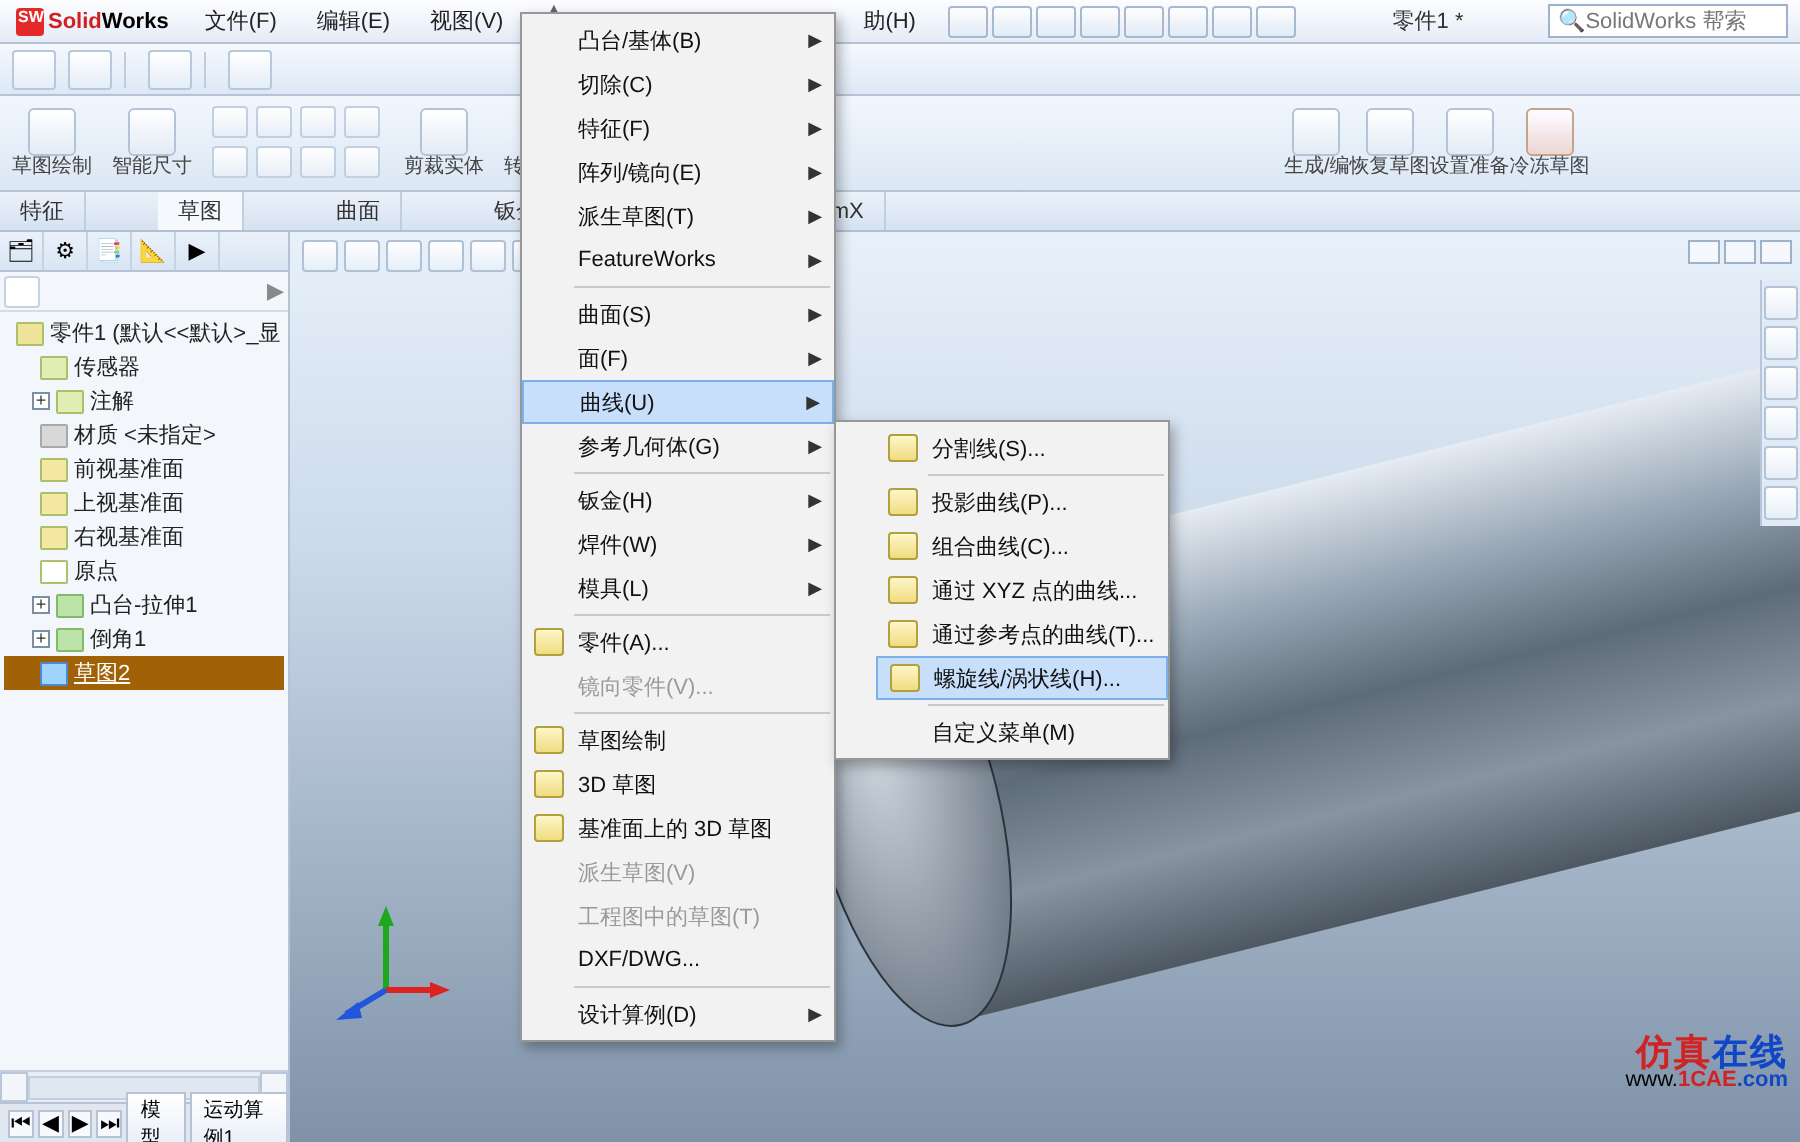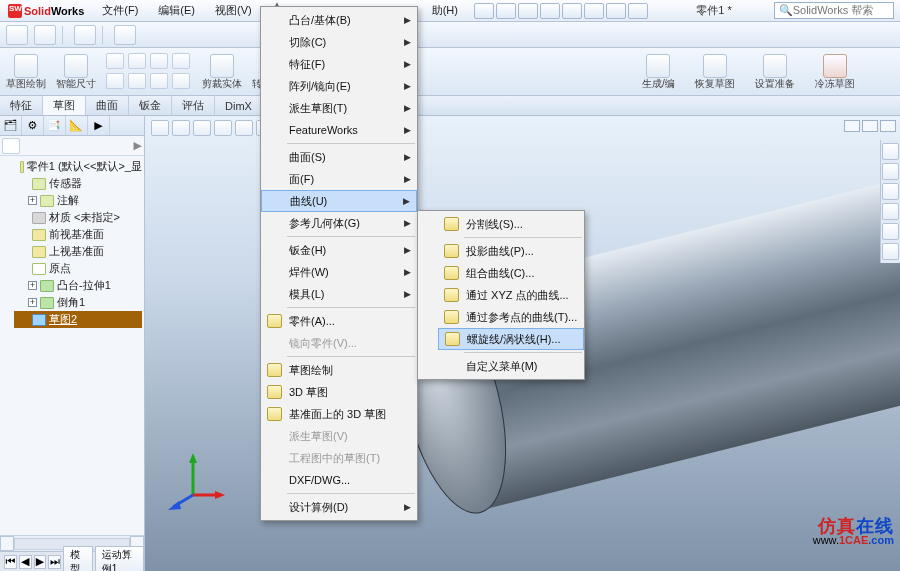--- a/index.html
+++ b/index.html
@@ -24,35 +24,35 @@
   .toolbar2 { height:26px; background:linear-gradient(#f5f9fe,#dde8f5); border-bottom:1px solid #b7c3d4; display:flex; align-items:center; padding:0 6px; gap:6px;}
   .tb2btn { width:22px; height:20px; border:1px solid #b9c8db; background:linear-gradient(#fff,#e4edf8); border-radius:2px; display:flex; align-items:center; justify-content:center; color:#4a79b5;}
 
   
   .ribbon { height:48px; background:linear-gradient(#f2f7fd,#dbe7f4); border-bottom:1px solid #b7c3d4; display:flex; align-items:center; padding:0 6px; gap:10px;}
   .ribbon .biggrp{display:flex;flex-direction:column;align-items:center;gap:1px;}
   .bigicon{width:24px;height:24px;background:linear-gradient(#fff,#e2ebf6);border:1px solid #b3c4d9;border-radius:3px;}
   .biglbl{font-size:10px;color:#444;max-width:40px;text-align:center;line-height:10px;}
   .smallgrid{display:grid;grid-template-columns:repeat(4,20px);grid-template-rows:repeat(2,18px);gap:2px;}
   .smallicon{width:18px;height:16px;border:1px solid #c1cfe0;background:linear-gradient(#fff,#e8eff8);border-radius:2px;}
-  .ribbonR{margin-left:340px;display:flex;gap:20px;align-items:center;}
-
-  
-  .tabs { height:20px; background:linear-gradient(#eaf1fa,#d6e2f1); border-bottom:1px solid #b2c0d3; display:flex; align-items:flex-start;}
+  .ribbonR{margin-left:340px;display:flex;gap:0;align-items:center;}
+
+  
+  .tabs { height:20px; background:linear-gradient(#eaf1fa,#d6e2f1); border-bottom:1px solid #b2c0d3; display:flex; align-items:flex-start;gap:36px;}
   .tab { padding:0 10px; height:100%; display:flex; align-items:center; color:#333; border-right:1px solid #c1cede;}
   .tab.active{background:#f5f9fe;}
 
   
   .docarea{flex:1;display:flex;min-height:0;}
   .leftpanel{width:145px;background:#f3f6fb;border-right:1px solid #b7c3d4;display:flex;flex-direction:column;}
   .lp-tabs{height:20px;display:flex;background:linear-gradient(#eaf1fa,#d9e5f4);border-bottom:1px solid #b7c3d4;}
   .lp-tab{width:22px;border-right:1px solid #c5d2e2;display:flex;align-items:center;justify-content:center;}
   .lp-filter{height:20px;display:flex;align-items:center;padding:2px;border-bottom:1px solid #d1dceb;}
   .lp-filter .fbtn{width:18px;height:16px;border:1px solid #c5d2e2;background:#fff;border-radius:2px;}
-  .tree{flex:1;overflow:auto;padding:2px;margin-left:12px;}
+  .tree{flex:1;overflow:auto;padding:2px;}
   .treenode{display:flex;align-items:center;gap:3px;padding:1px 0 1px 6px;white-space:nowrap;color:#222;}
   .treenode .exp{width:9px;height:9px;border:1px solid #7c8ea3;display:inline-flex;align-items:center;justify-content:center;font-size:9px;line-height:7px;background:#fff;color:#333;}
   .treenode .ticon{width:14px;height:12px;background:#e1edb5;border:1px solid #aac06b;border-radius:1px;}
   .treenode.sel{background:#a16207;color:#fff;text-decoration:underline;}
   .treenode.sel .ticon{background:#9fd4ff;border-color:#4a8ad0;}
   .lp-hscroll{height:16px;background:#e8eef7;border-top:1px solid #c4d0e0;display:flex;align-items:center;}
   .lp-hscroll .sarrow{width:14px;height:100%;border:1px solid #b9c7da;background:#f2f6fb;}
   .lp-hscroll .strack{flex:1;background:#e0e7f1;height:12px;border:1px solid #c4d0e0;}
   .lp-bottomtabs{height:20px;display:flex;align-items:center;background:#e0e7f1;border-top:1px solid #b7c3d4;padding-left:4px;gap:2px;}
   .lp-bottomtabs .btab{padding:1px 6px;border:1px solid #b7c3d4;background:linear-gradient(#fff,#e4ecf7);font-size:10px;border-bottom:none;}
@@ -220,20 +220,24 @@
             <span class="ticon" style="background:#d8d8d8;border-color:#aaa"></span>
             <span>材质 &lt;未指定&gt;</span>
           </div>
         <div class="treenode" style="padding-left:18px">
             <span class="ticon" style="background:#f3e7a2"></span>
             <span>前视基准面</span>
           </div>
         <div class="treenode" style="padding-left:18px">
             <span class="ticon" style="background:#f3e7a2"></span>
             <span>上视基准面</span>
+          </div>
+        <div class="treenode" style="padding-left:18px">
+            <span class="ticon" style="background:#f3e7a2"></span>
+            <span>右视基准面</span>
           </div>
         <div class="treenode" style="padding-left:18px">
             <span class="ticon" style="background:#fff"></span>
             <span>原点</span>
           </div>
         <div class="treenode" style="padding-left:14px">
             <span class="exp">+</span>
             <span class="ticon" style="background:#bce3a8;border-color:#82b96a"></span>
             <span>凸台-拉伸1</span>
           </div>

